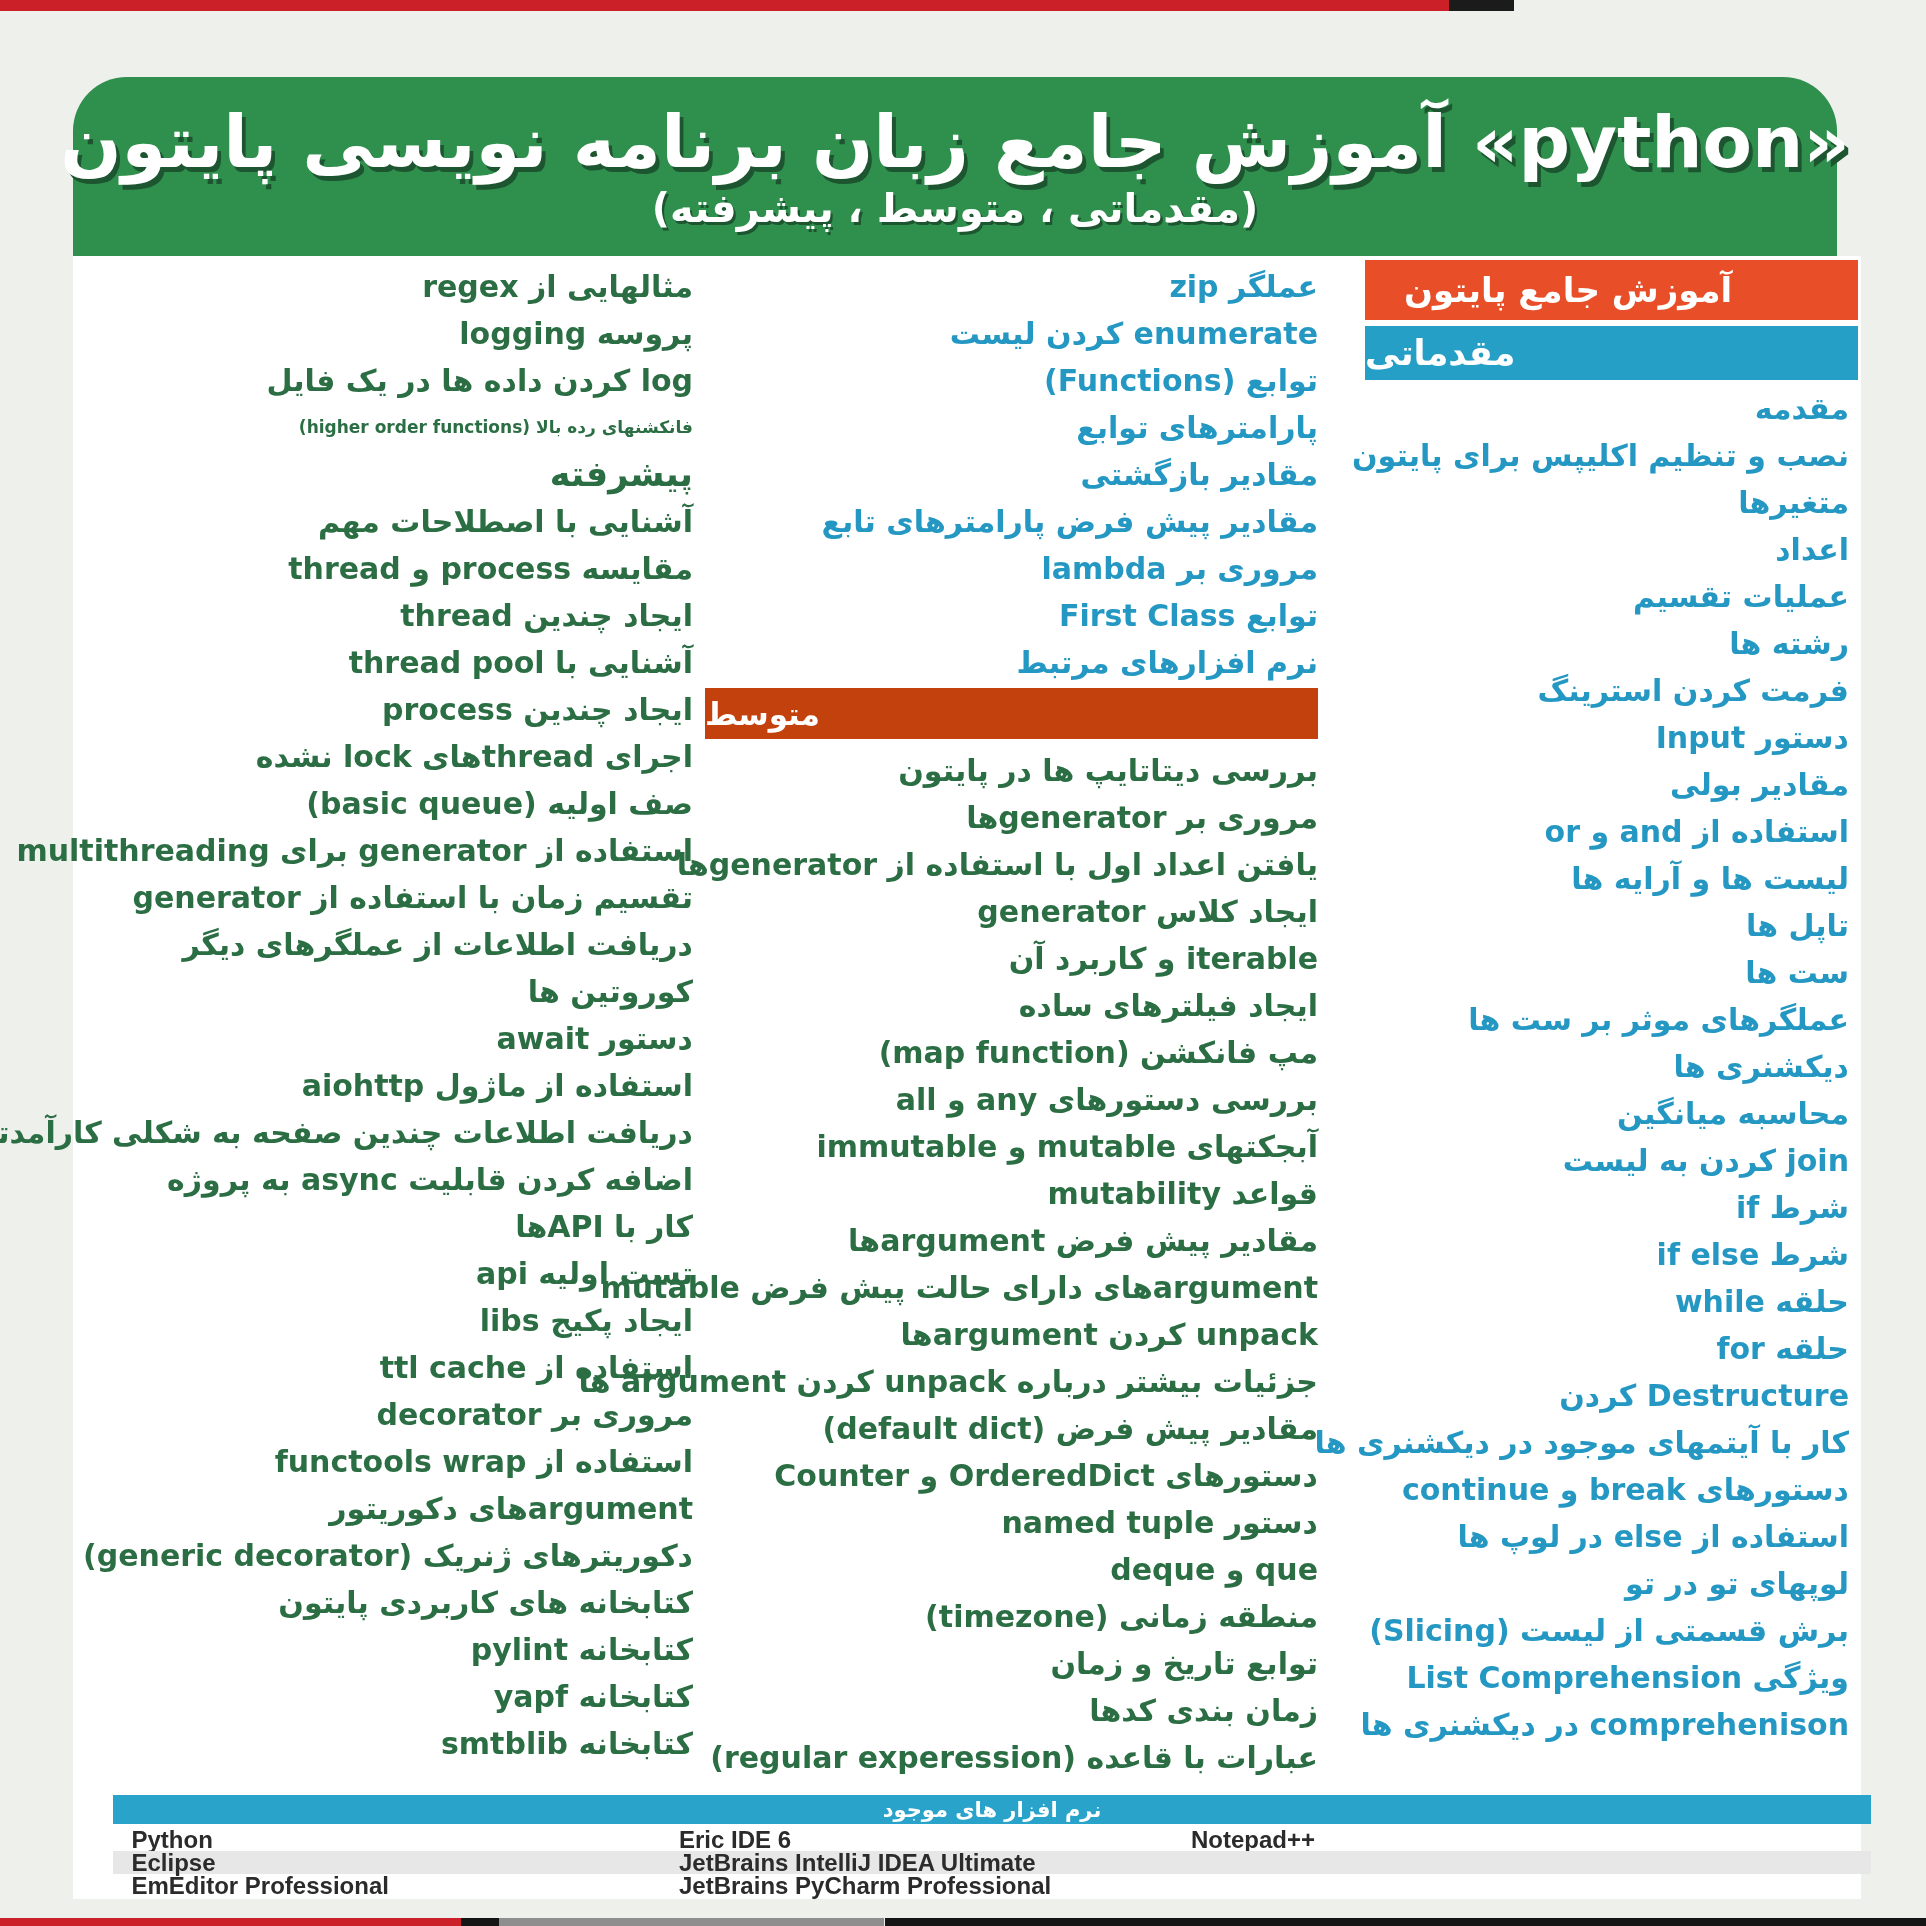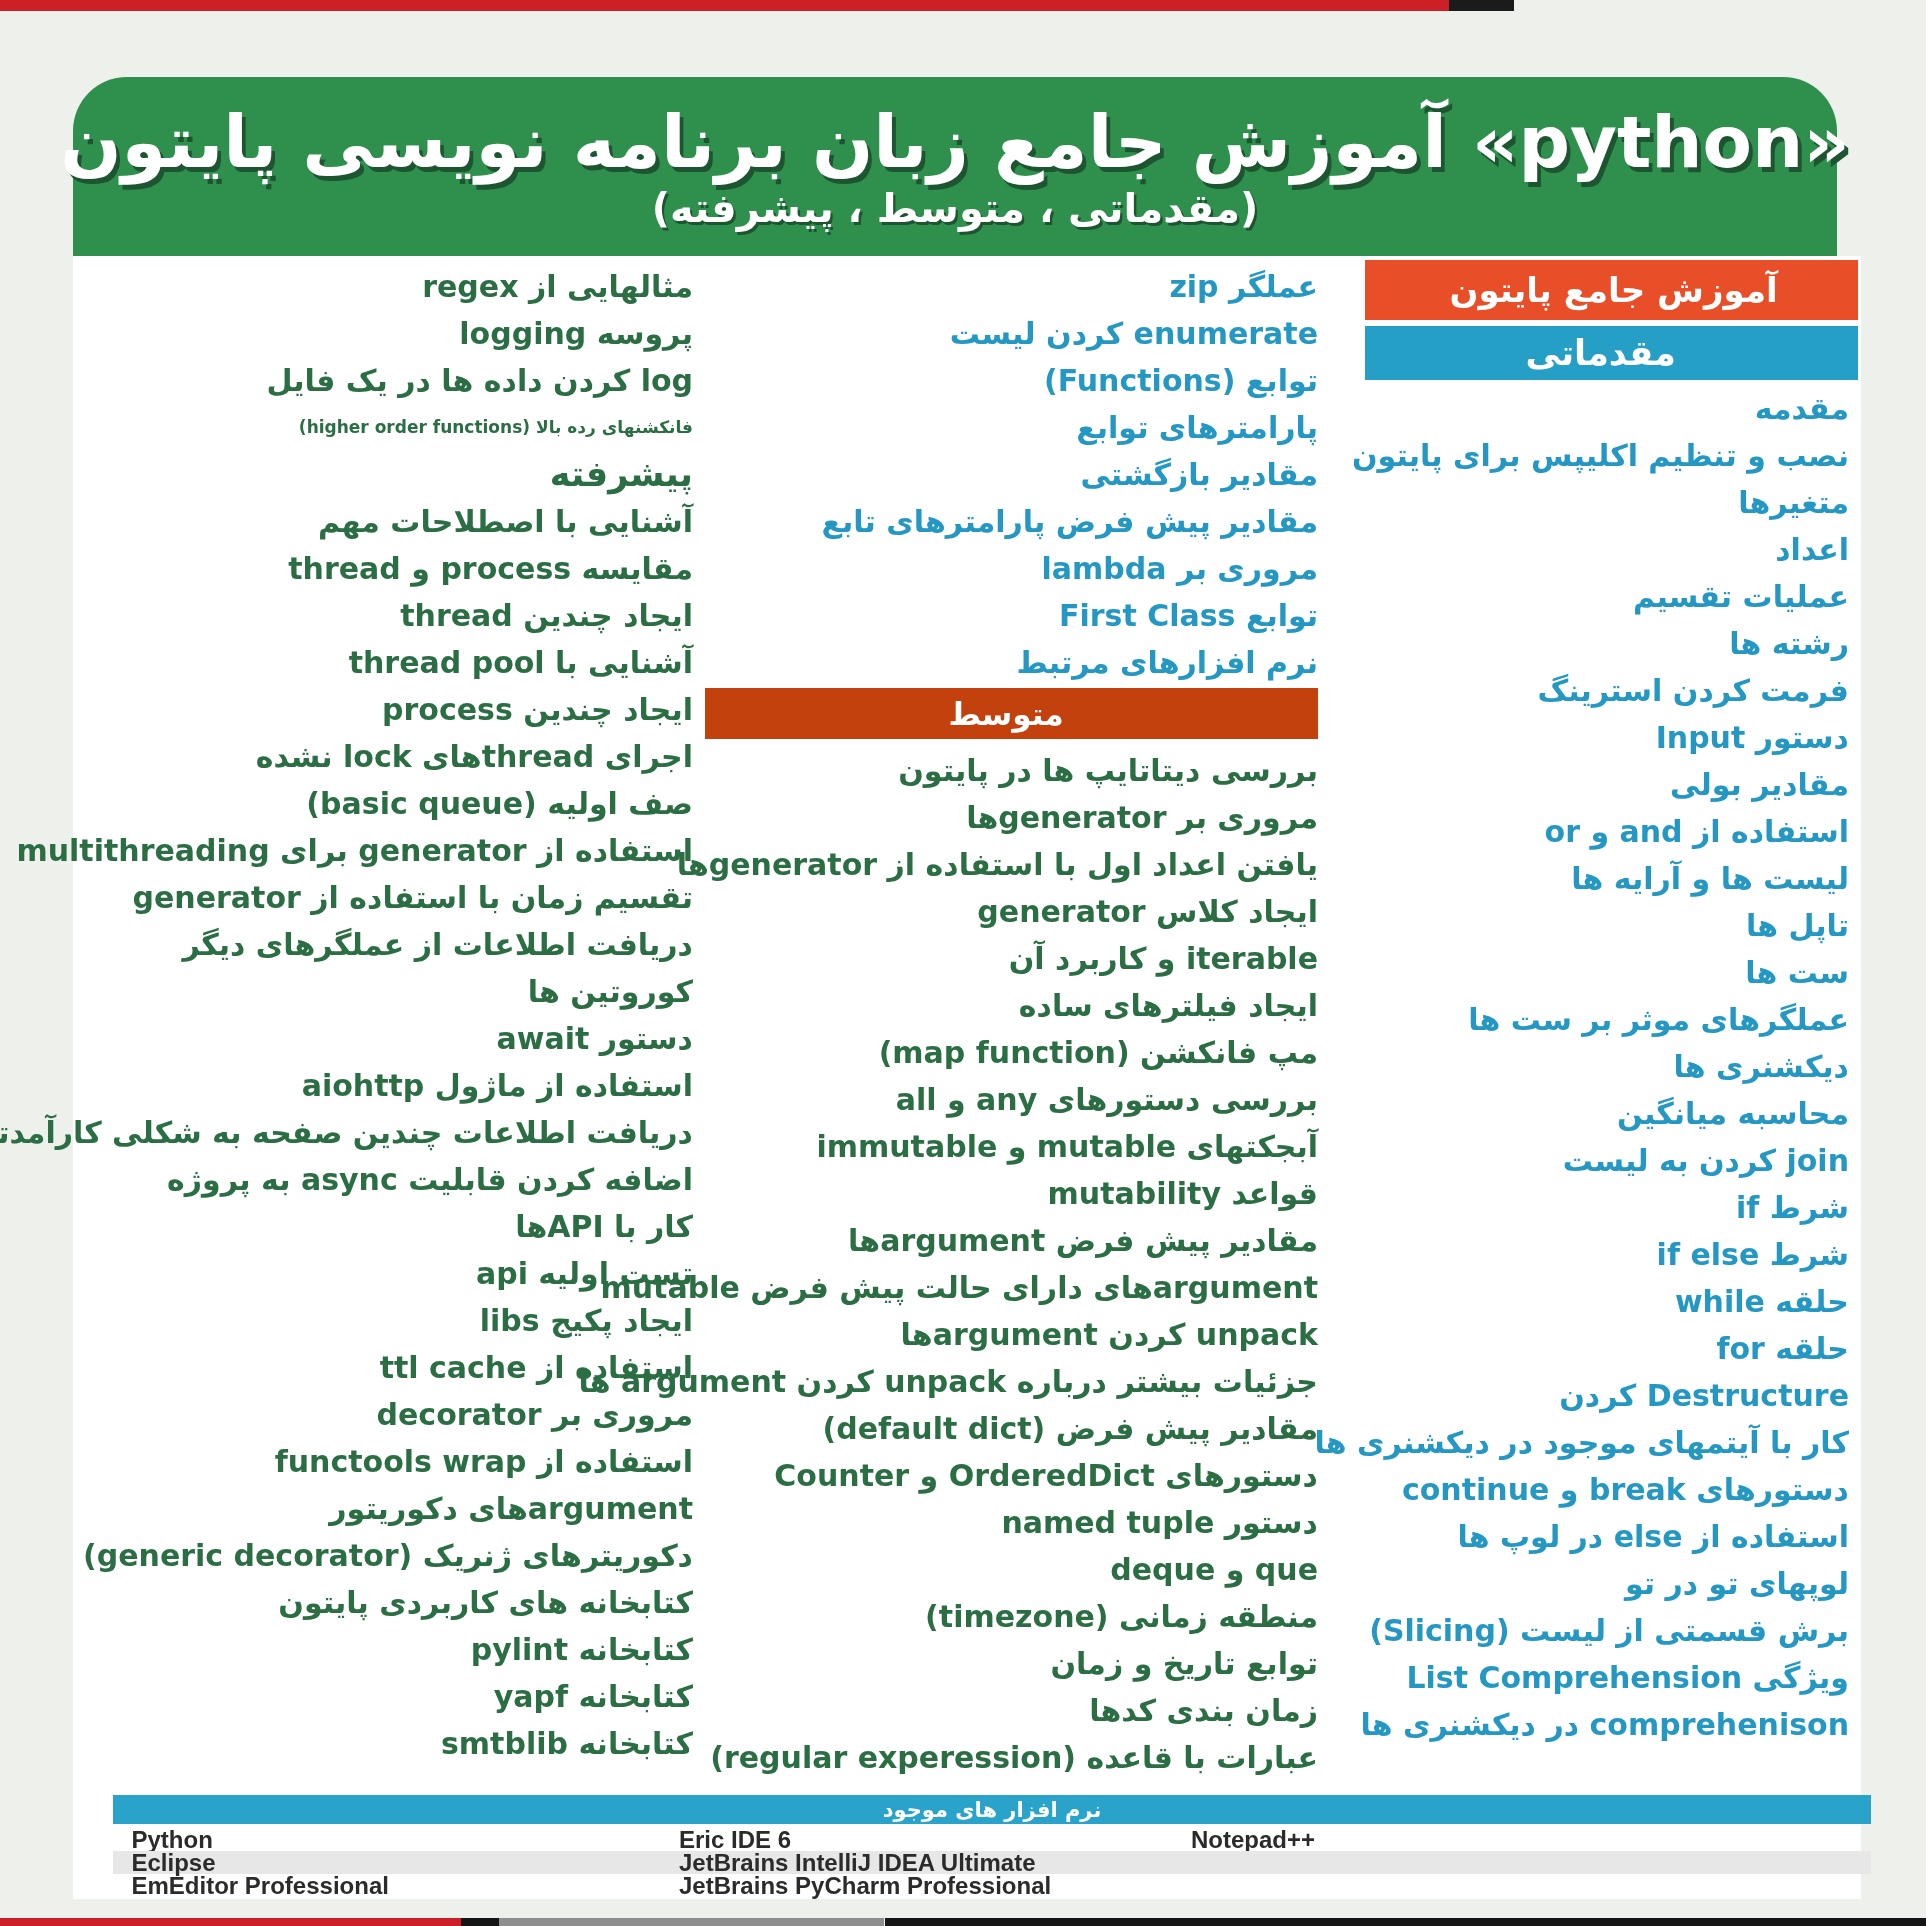--- a/index.html
+++ b/index.html
@@ -32,21 +32,21 @@
   }
   #header .subtitle{
     font-size:40px;font-weight:bold;line-height:49px;
     text-shadow:2.3px 3.1px 0 #1c552f;
   }
   
   #panel{position:absolute;left:73px;top:256px;width:1788px;height:1643px;background:#ffffff;}
   
   .badge{
     position:absolute;color:#fff;font-weight:bold;text-align:right;
-    display:flex;align-items:center;justify-content:center;white-space:nowrap;
+    display:flex;align-items:center;justify-content:flex-start;white-space:nowrap;
   }
   #badge-course{left:1365px;top:260px;width:493px;height:60px;background:#e84e27;font-size:34px;padding:0;}
   #badge-course span{padding-left:39px;padding-right:35px;}
   #badge-beginner{left:1365px;top:326px;width:493px;height:54px;background:#269fc7;font-size:35px;}
   #badge-beginner span{padding-right:21.6px;}
   #badge-intermediate{left:705px;top:688px;width:613px;height:51px;background:#c2410c;font-size:31px;}
   #badge-intermediate span{padding-right:10.8px;}
   
   .list{position:absolute;direction:rtl;text-align:right;}
   .list .item{

